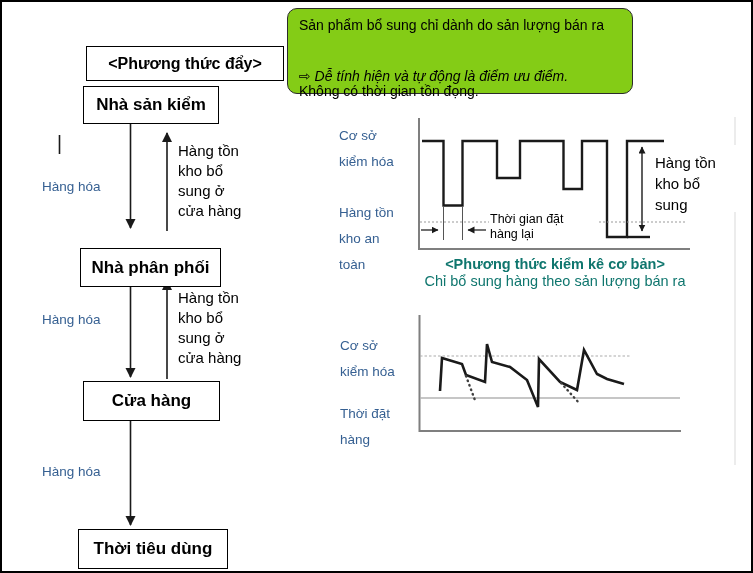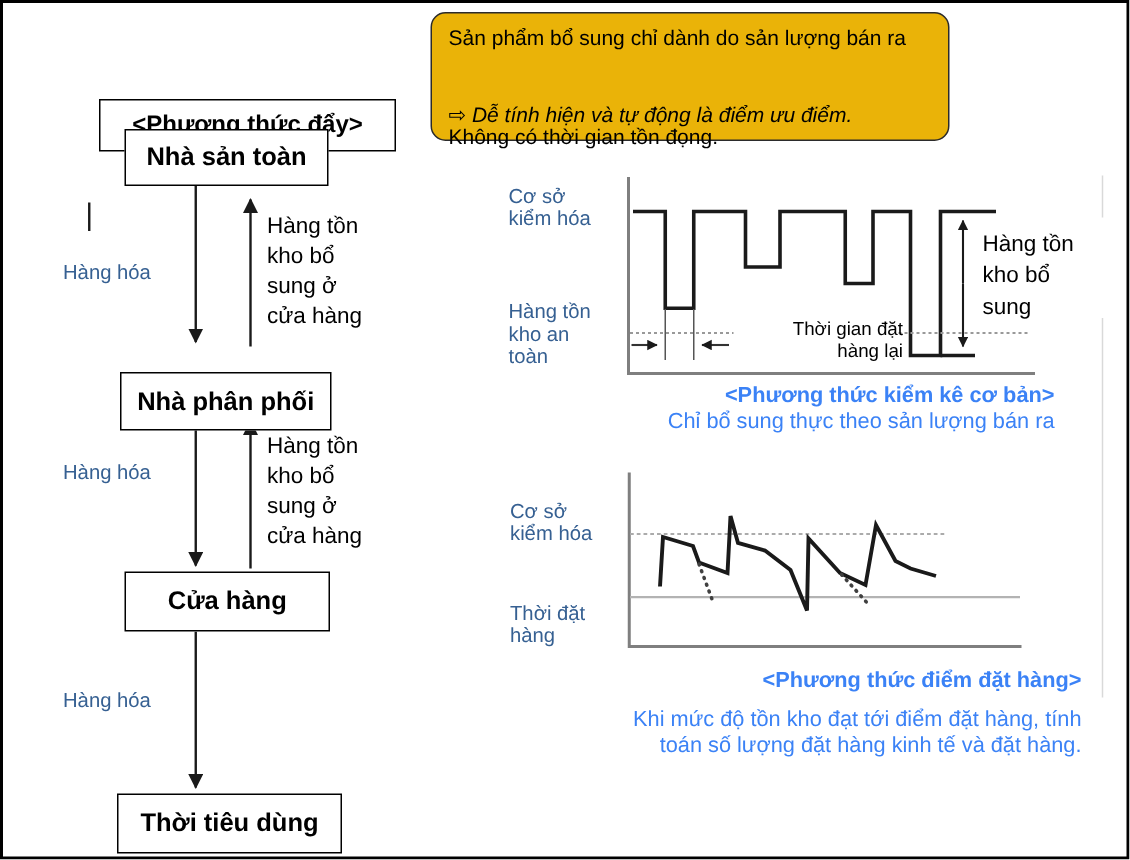--- a/index.html
+++ b/index.html
@@ -23,53 +23,53 @@
   .l-saw{stroke:#1a1a1a;stroke-width:2.6;fill:none;stroke-linejoin:miter;}
   .l-proj{stroke:#404040;stroke-width:2.4;stroke-dasharray:0.6 4.2;stroke-linecap:round;fill:none;}
   .l-faint{stroke:#d9d9d9;stroke-width:1;fill:none;}
 
   
   .fbox{
     position:absolute;border:1.6px solid #000;background:#fff;
     display:flex;align-items:center;justify-content:center;
     font-weight:bold;font-size:17px;white-space:nowrap;
   }
-  #box-title{left:64px;top:44px;width:196px;height:33px;font-size:16px;margin-top:20px;}
+  #box-title{left:84px;top:44px;width:196px;height:33px;font-size:16px;}
   #box-producer{left:81px;top:84px;width:134px;height:36px;}
   #box-distributor{left:78px;top:246px;width:139px;height:37px;}
   #box-store{left:81px;top:379px;width:135px;height:38px;}
   #box-consumer{left:76px;top:527px;width:148px;height:38px;}
 
   
   .lbl{position:absolute;}
   .pre{white-space:pre-line;}
-  .blue{color:#366092;font-size:13.5px;line-height:15px;}
+  .blue{color:#366092;font-size:13.5px;line-height:26px;}
   #goods-1{left:40px;top:172px;}
   #goods-2{left:40px;top:305px;}
   #goods-3{left:40px;top:457px;}
   .replenish{font-size:15px;line-height:20px;color:#000;}
   #replenish-1{left:176px;top:139px;}
   #replenish-2{left:176px;top:286px;}
 
   
   #note-box{
     position:absolute;left:285px;top:6px;width:344px;height:84px;
-    border:1.5px solid #2b2b2b;border-radius:10px;background:#eab308;
+    border:1.5px solid #2b2b2b;border-radius:10px;background:#84cc16;
   }
   .note-line{position:absolute;left:11px;font-size:14px;white-space:nowrap;color:#000;}
   #note-line-1{top:8px;}
   #note-line-2{top:34px;margin-top:40px;}
   #note-line-3{top:59px;font-style:italic;}
 
   
   #basic-y-top{left:337px;top:121px;}
   #basic-y-bottom{left:337px;top:198px;}
-  #leadtime-label{left:488px;top:210px;width:112px;text-align:right;font-size:12.5px;line-height:15px;color:#000;}
+  #leadtime-label{left:488px;top:210px;width:112px;text-align:left;font-size:12.5px;line-height:15px;color:#000;}
   #basic-replenish{left:653px;top:150px;font-size:15px;line-height:21px;color:#000;}
-  .caption{position:absolute;text-align:right;color:#3b82f6;}
+  .caption{position:absolute;text-align:center;color:#0f766e;}
   #basic-caption{left:405px;top:254px;width:296px;}
   .cap-title{font-weight:bold;font-size:14.5px;line-height:17px;}
   .cap-sub{font-size:14.5px;line-height:17px;}
 
   
   #reorder-y-top{left:338px;top:331px;}
   #reorder-y-bottom{left:338px;top:399px;}
   #reorder-caption{left:407px;top:444px;width:312px;}
   #reorder-caption .cap-sub{margin-top:9px;line-height:16.5px;}
 </style>
@@ -108,21 +108,21 @@
       <polyline points="418,354 628,354" class="l-graydash"></polyline>
       <polyline points="418,396 678,396" class="l-gray"></polyline>
       <polyline points="438,389 440,356 460,362 464,373 483,380 485,342 490,360 508,365 525,378 536,405 537,357 558,380 575,388 582,348 595,372 605,377 622,382" class="l-saw"></polyline>
       <polyline points="464,374 474,401" class="l-proj"></polyline>
       <polyline points="559,381 578,402" class="l-proj"></polyline>
       <polyline points="733,115 733,143" class="l-faint"></polyline>
       <polyline points="733,210 733,463" class="l-faint"></polyline>
     </svg>
 
   <div class="fbox" id="box-title">&lt;Phương thức đẩy&gt;</div>
-  <div class="fbox" id="box-producer">Nhà sản toàn</div>
+  <div class="fbox" id="box-producer">Nhà sản kiểm</div>
   <div class="fbox" id="box-distributor">Nhà phân phối</div>
   <div class="fbox" id="box-store">Cửa hàng</div>
   <div class="fbox" id="box-consumer">Thời tiêu dùng</div>
 
   <div class="lbl blue" id="goods-1">Hàng hóa</div>
   <div class="lbl blue" id="goods-2">Hàng hóa</div>
   <div class="lbl blue" id="goods-3">Hàng hóa</div>
 
   <div class="lbl replenish pre" id="replenish-1">Hàng tồn
 kho bổ
@@ -144,26 +144,21 @@
   <div class="lbl blue pre" id="basic-y-bottom">Hàng tồn
 kho an
 toàn</div>
   <div class="lbl pre" id="leadtime-label">Thời gian đặt
 hàng lại</div>
   <div class="lbl pre" id="basic-replenish">Hàng tồn
 kho bổ
 sung</div>
   <div class="caption" id="basic-caption">
     <div class="cap-title">&lt;Phương thức kiểm kê cơ bản&gt;</div>
-    <div class="cap-sub">Chỉ bổ sung thực theo sản lượng bán ra</div>
+    <div class="cap-sub">Chỉ bổ sung hàng theo sản lượng bán ra</div>
   </div>
 
   <div class="lbl blue pre" id="reorder-y-top">Cơ sở
 kiểm hóa</div>
   <div class="lbl blue pre" id="reorder-y-bottom">Thời đặt
 hàng</div>
-  <div class="caption" id="reorder-caption">
-    <div class="cap-title">&lt;Phương thức điểm đặt hàng&gt;</div>
-    <div class="cap-sub pre">Khi mức độ tồn kho đạt tới điểm đặt hàng, tính
-toán số lượng đặt hàng kinh tế và đặt hàng.</div>
-  </div>
 
 </div>
 
 </body></html>

